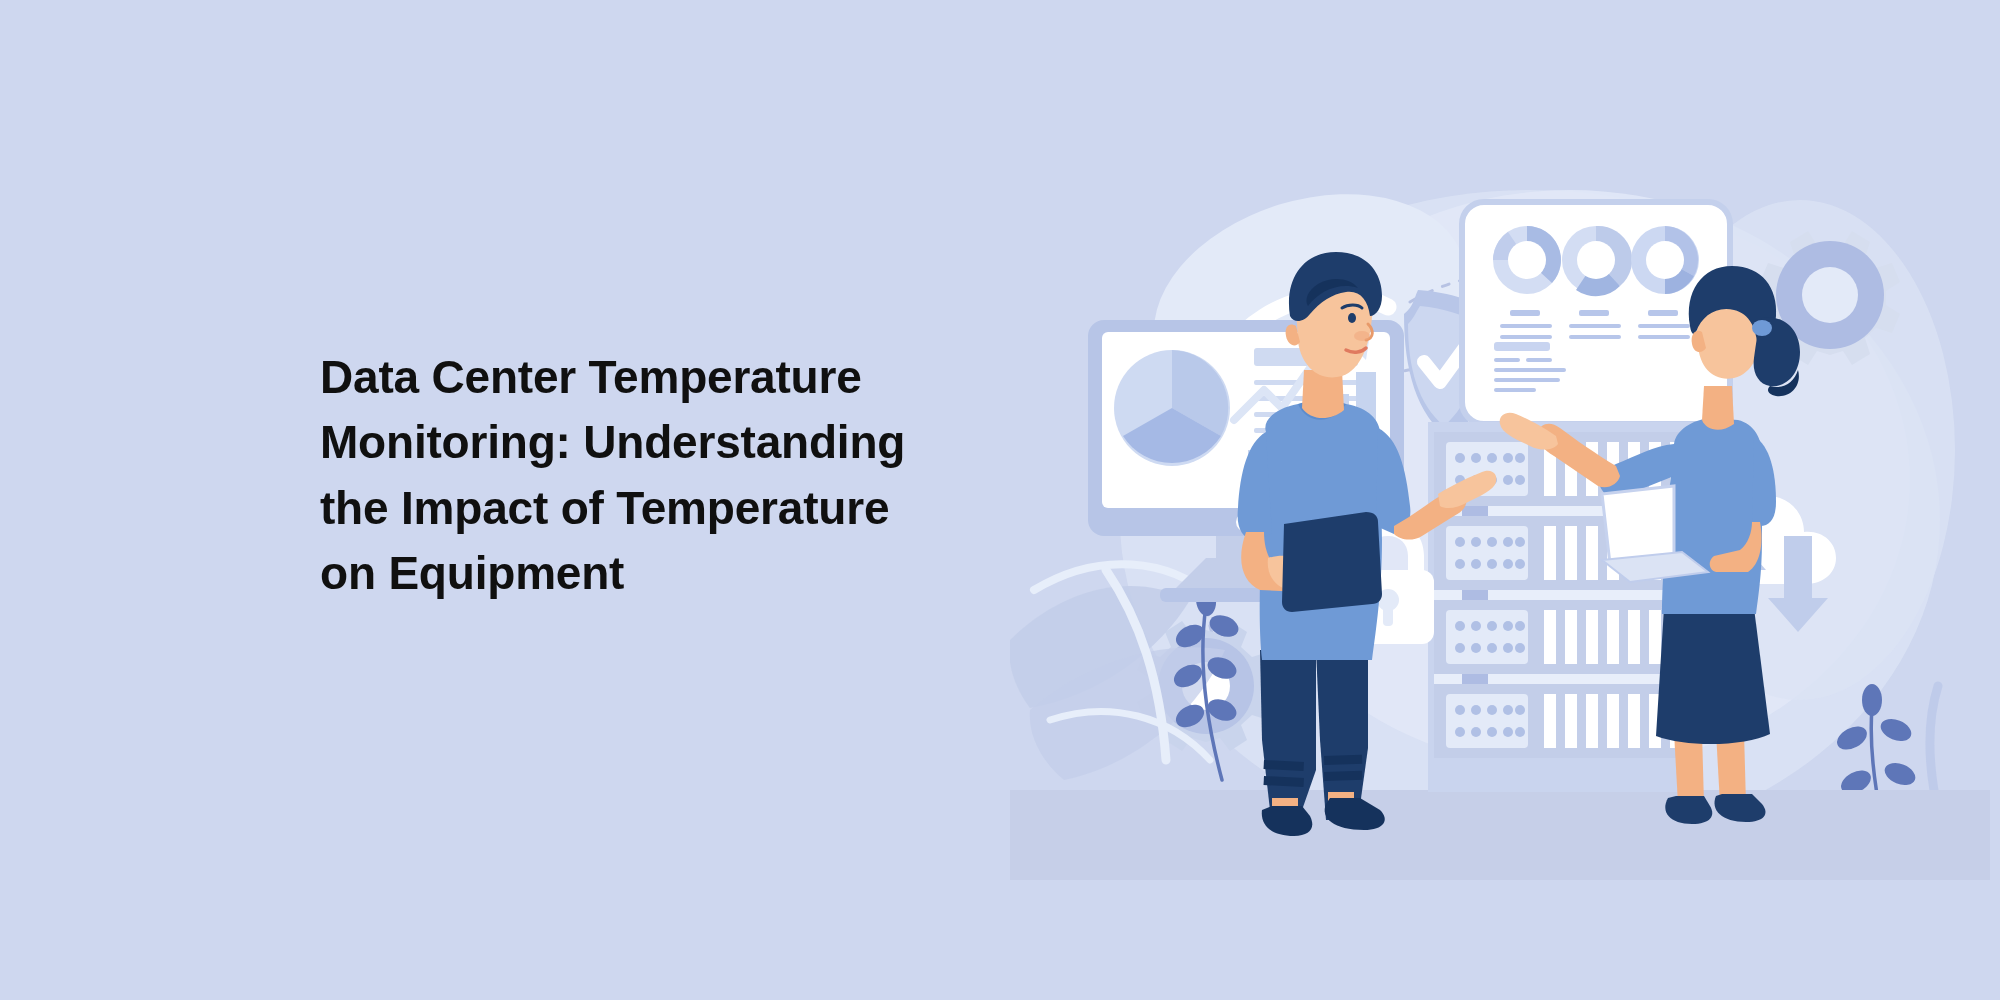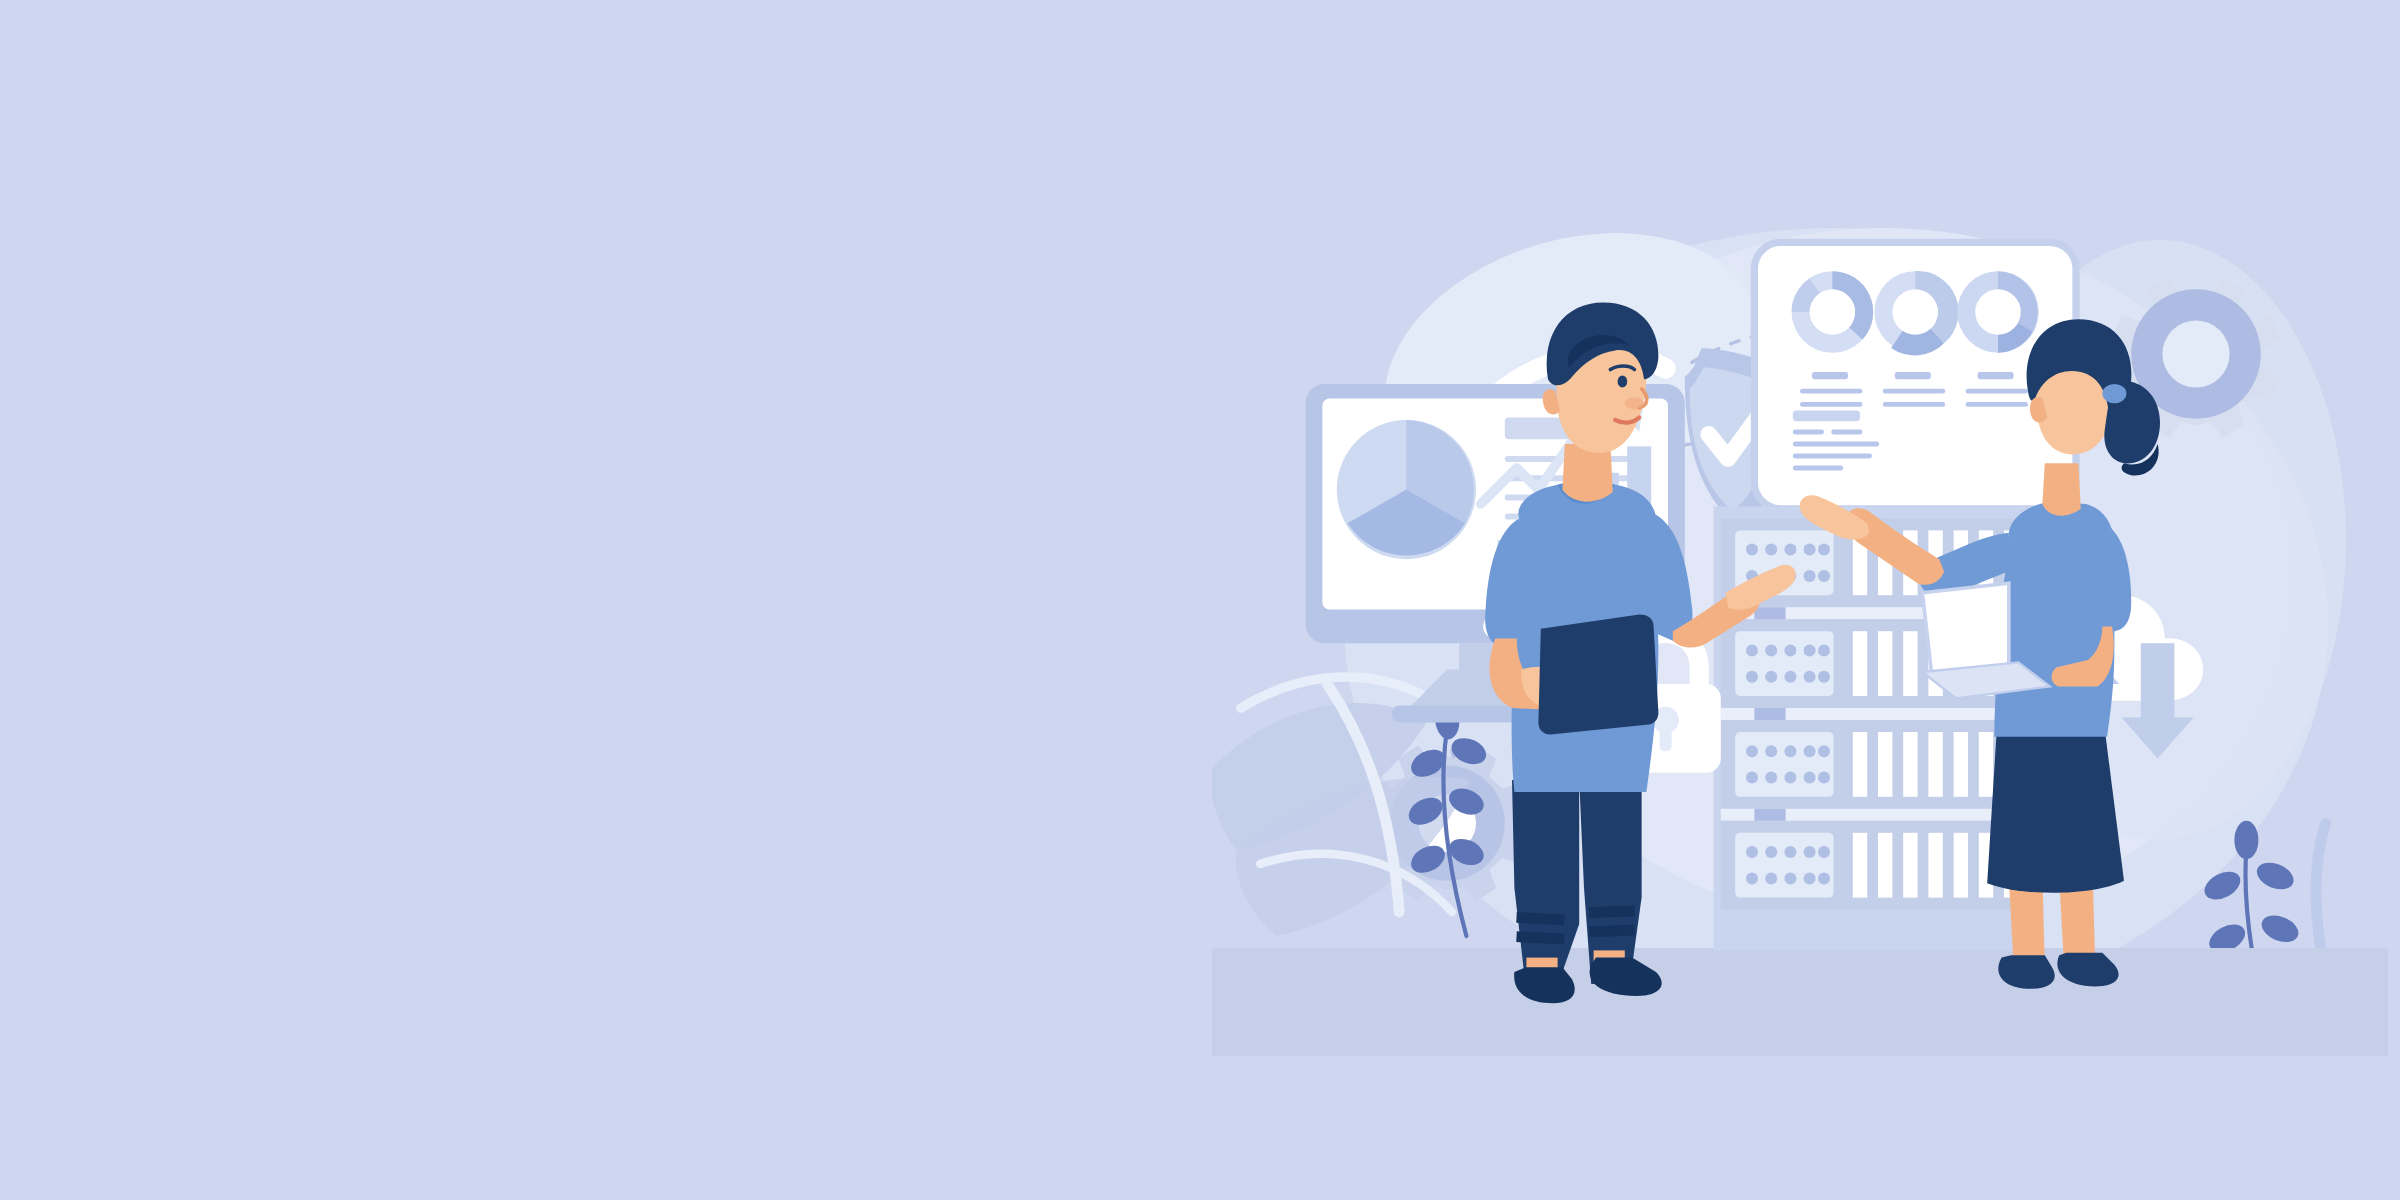--- a/index.html
+++ b/index.html
@@ -47,20 +47,26 @@
     display: block;
     width: 100%;
     height: 100%;
   }
 </style>
 </head>
 <body>
 
 <div id="banner">
 
+  <div id="title-block">
+    <h1 id="hero-title">Data Center Temperature
+Monitoring: Understanding
+the Impact of Temperature
+on Equipment</h1>
+  </div>
 
   <div id="illustration">
     <svg viewBox="0 0 980 760" xmlns="http://www.w3.org/2000/svg">
       <defs>
         <clipPath id="cardClip">
           <rect x="452" y="82" width="268" height="222" rx="22"></rect>
         </clipPath>
       </defs>
 
       <g>

